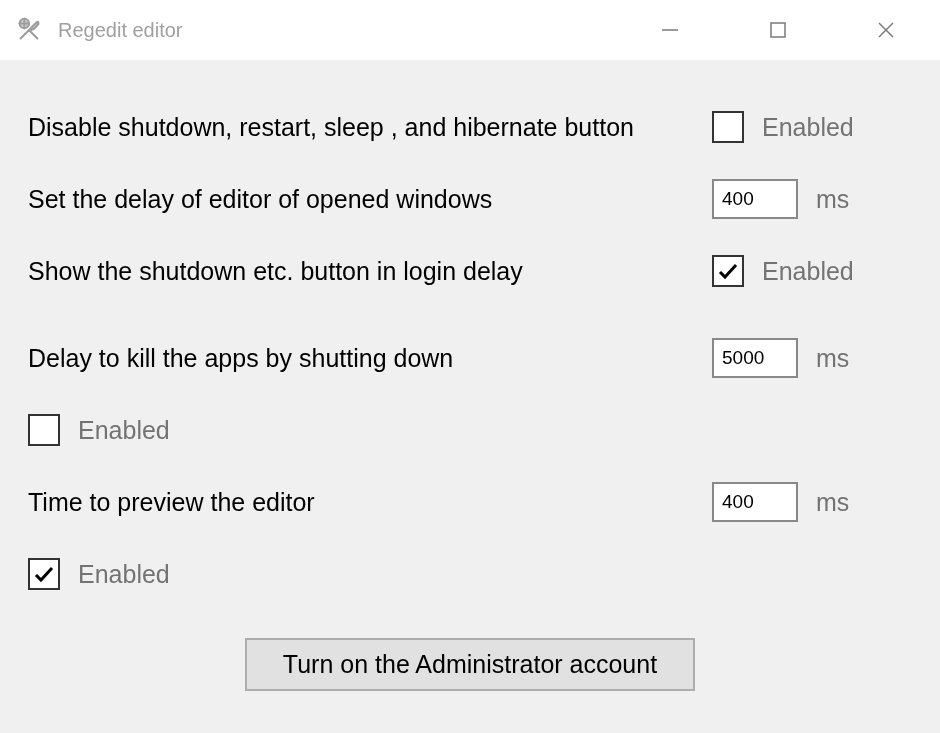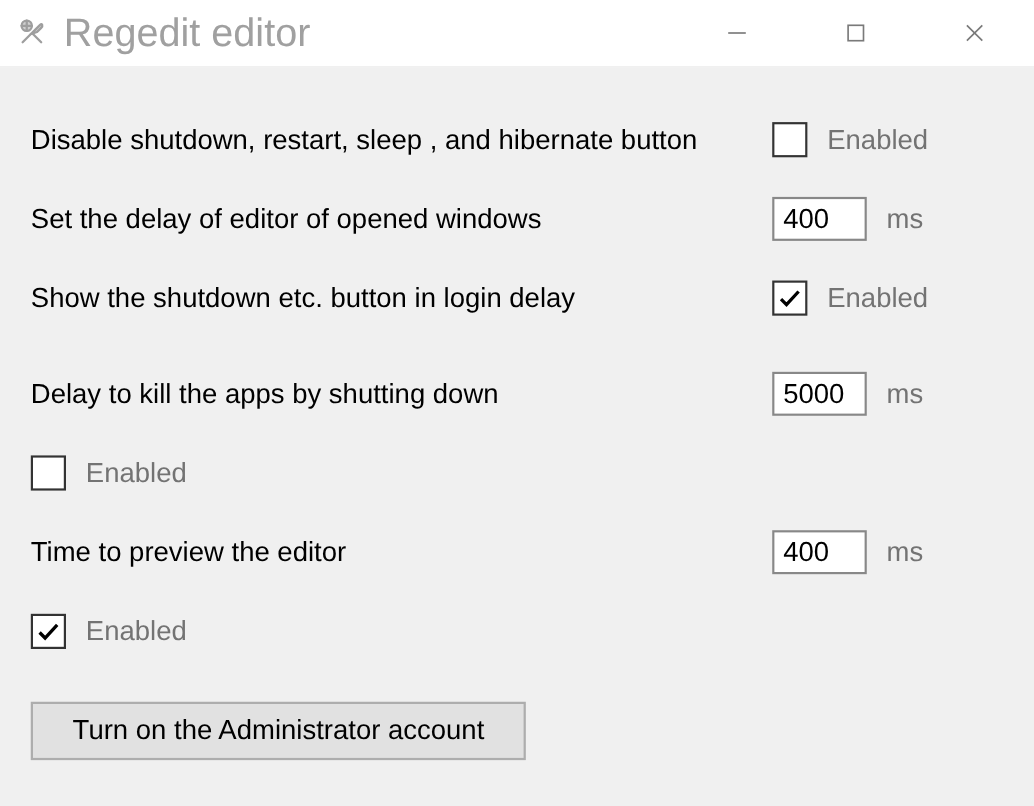--- a/index.html
+++ b/index.html
@@ -30,21 +30,21 @@
     border-bottom: 1px solid #f0f0f0;
   }
   .titlebar-icon {
     width: 30px;
     height: 30px;
     margin-right: 14px;
     flex-shrink: 0;
   }
   .titlebar-title {
     color: #a0a0a0;
-    font-size: 36px;
+    font-size: 20px;
     font-weight: 400;
     flex: 1;
   }
   .titlebar-controls {
     display: flex;
     height: 100%;
   }
   .titlebar-btn {
     width: 108px;
     height: 100%;
@@ -52,21 +52,21 @@
     align-items: center;
     justify-content: center;
     background: transparent;
     border: none;
     cursor: pointer;
     color: #7a7a7a;
   }
   .content {
     flex: 1;
     background: #f0f0f0;
-    padding: 30px 38px 20px 28px;
+    padding: 30px 28px 20px 28px;
     display: flex;
     flex-direction: column;
   }
   .row {
     display: flex;
     align-items: center;
     height: 72px;
   }
   .row.gap-above {
     margin-top: 15px;
@@ -101,27 +101,28 @@
   }
   .control-suffix {
     font-size: 25px;
     color: #737373;
   }
   .num-input {
     width: 86px;
     height: 40px;
     border: 2px solid #888;
     background: #fff;
-    font-size: 25px;
+    font-size: 19px;
     font-family: inherit;
     padding: 0 8px;
     margin-right: 18px;
   }
   .button-row {
     display: flex;
+    justify-content: center;
     margin-top: 28px;
   }
   .admin-btn {
     background: #e1e1e1;
     border: 2px solid #adadad;
     font-size: 25px;
     font-family: inherit;
     padding: 10px 36px;
     cursor: pointer;
   }

